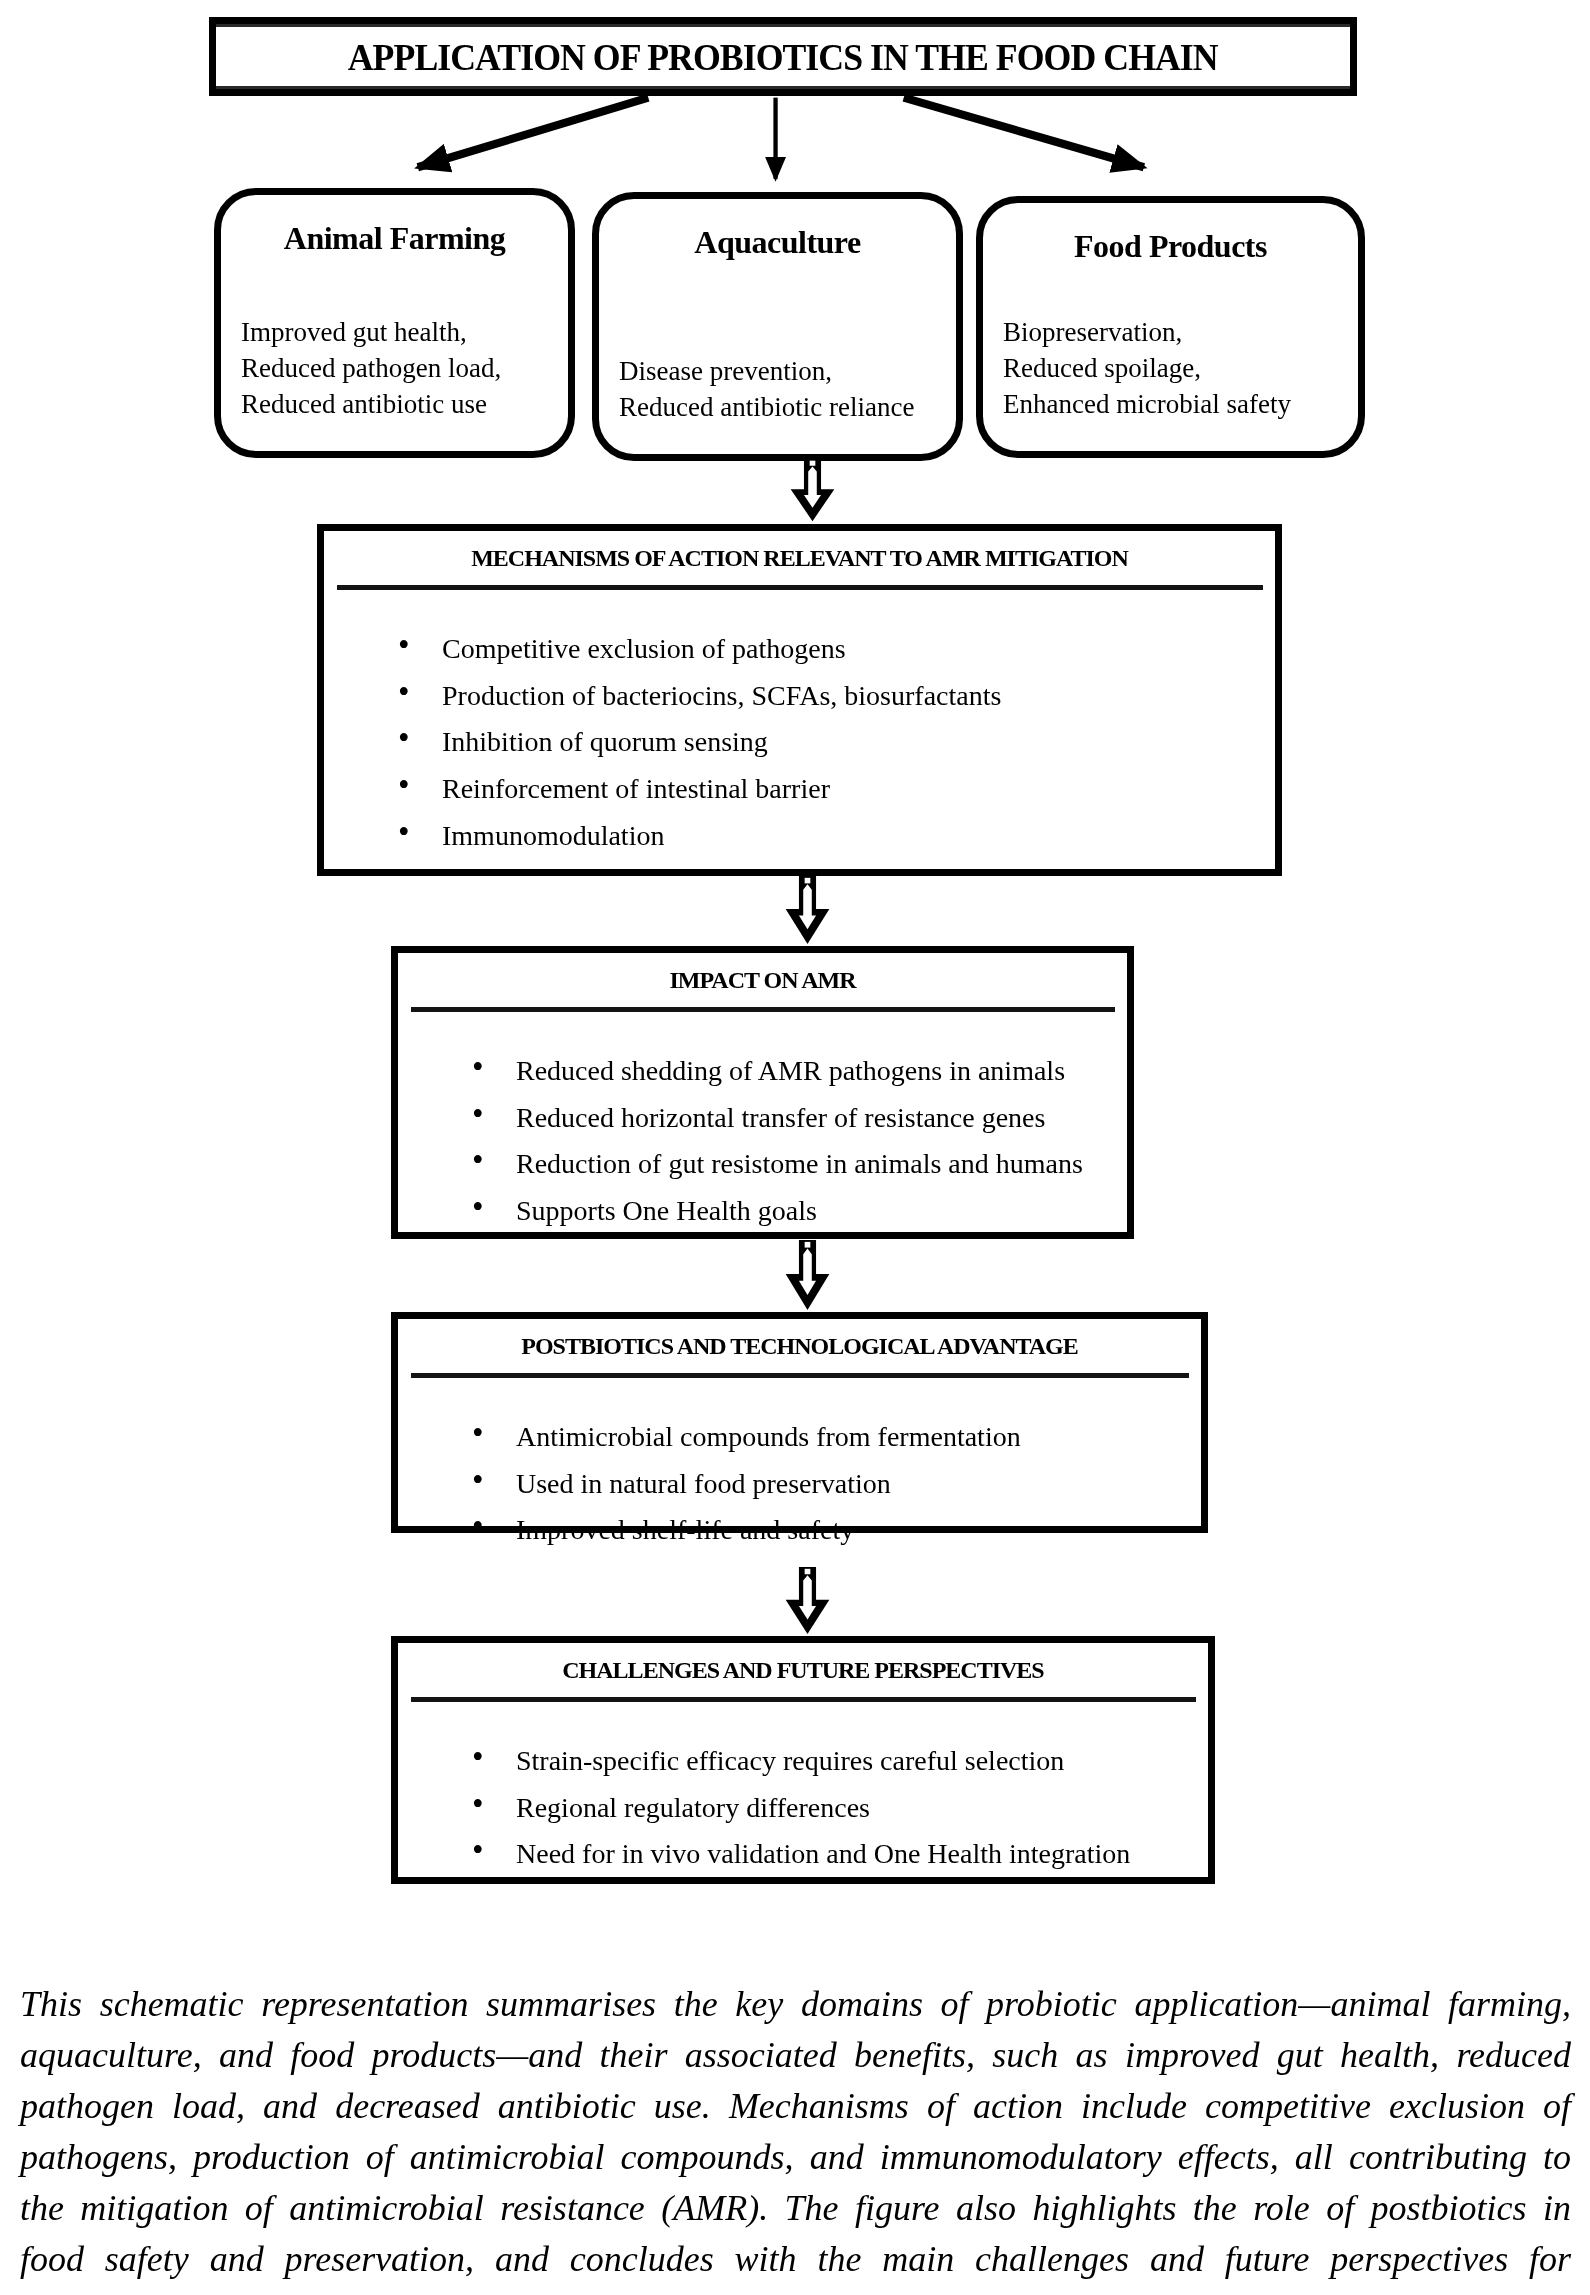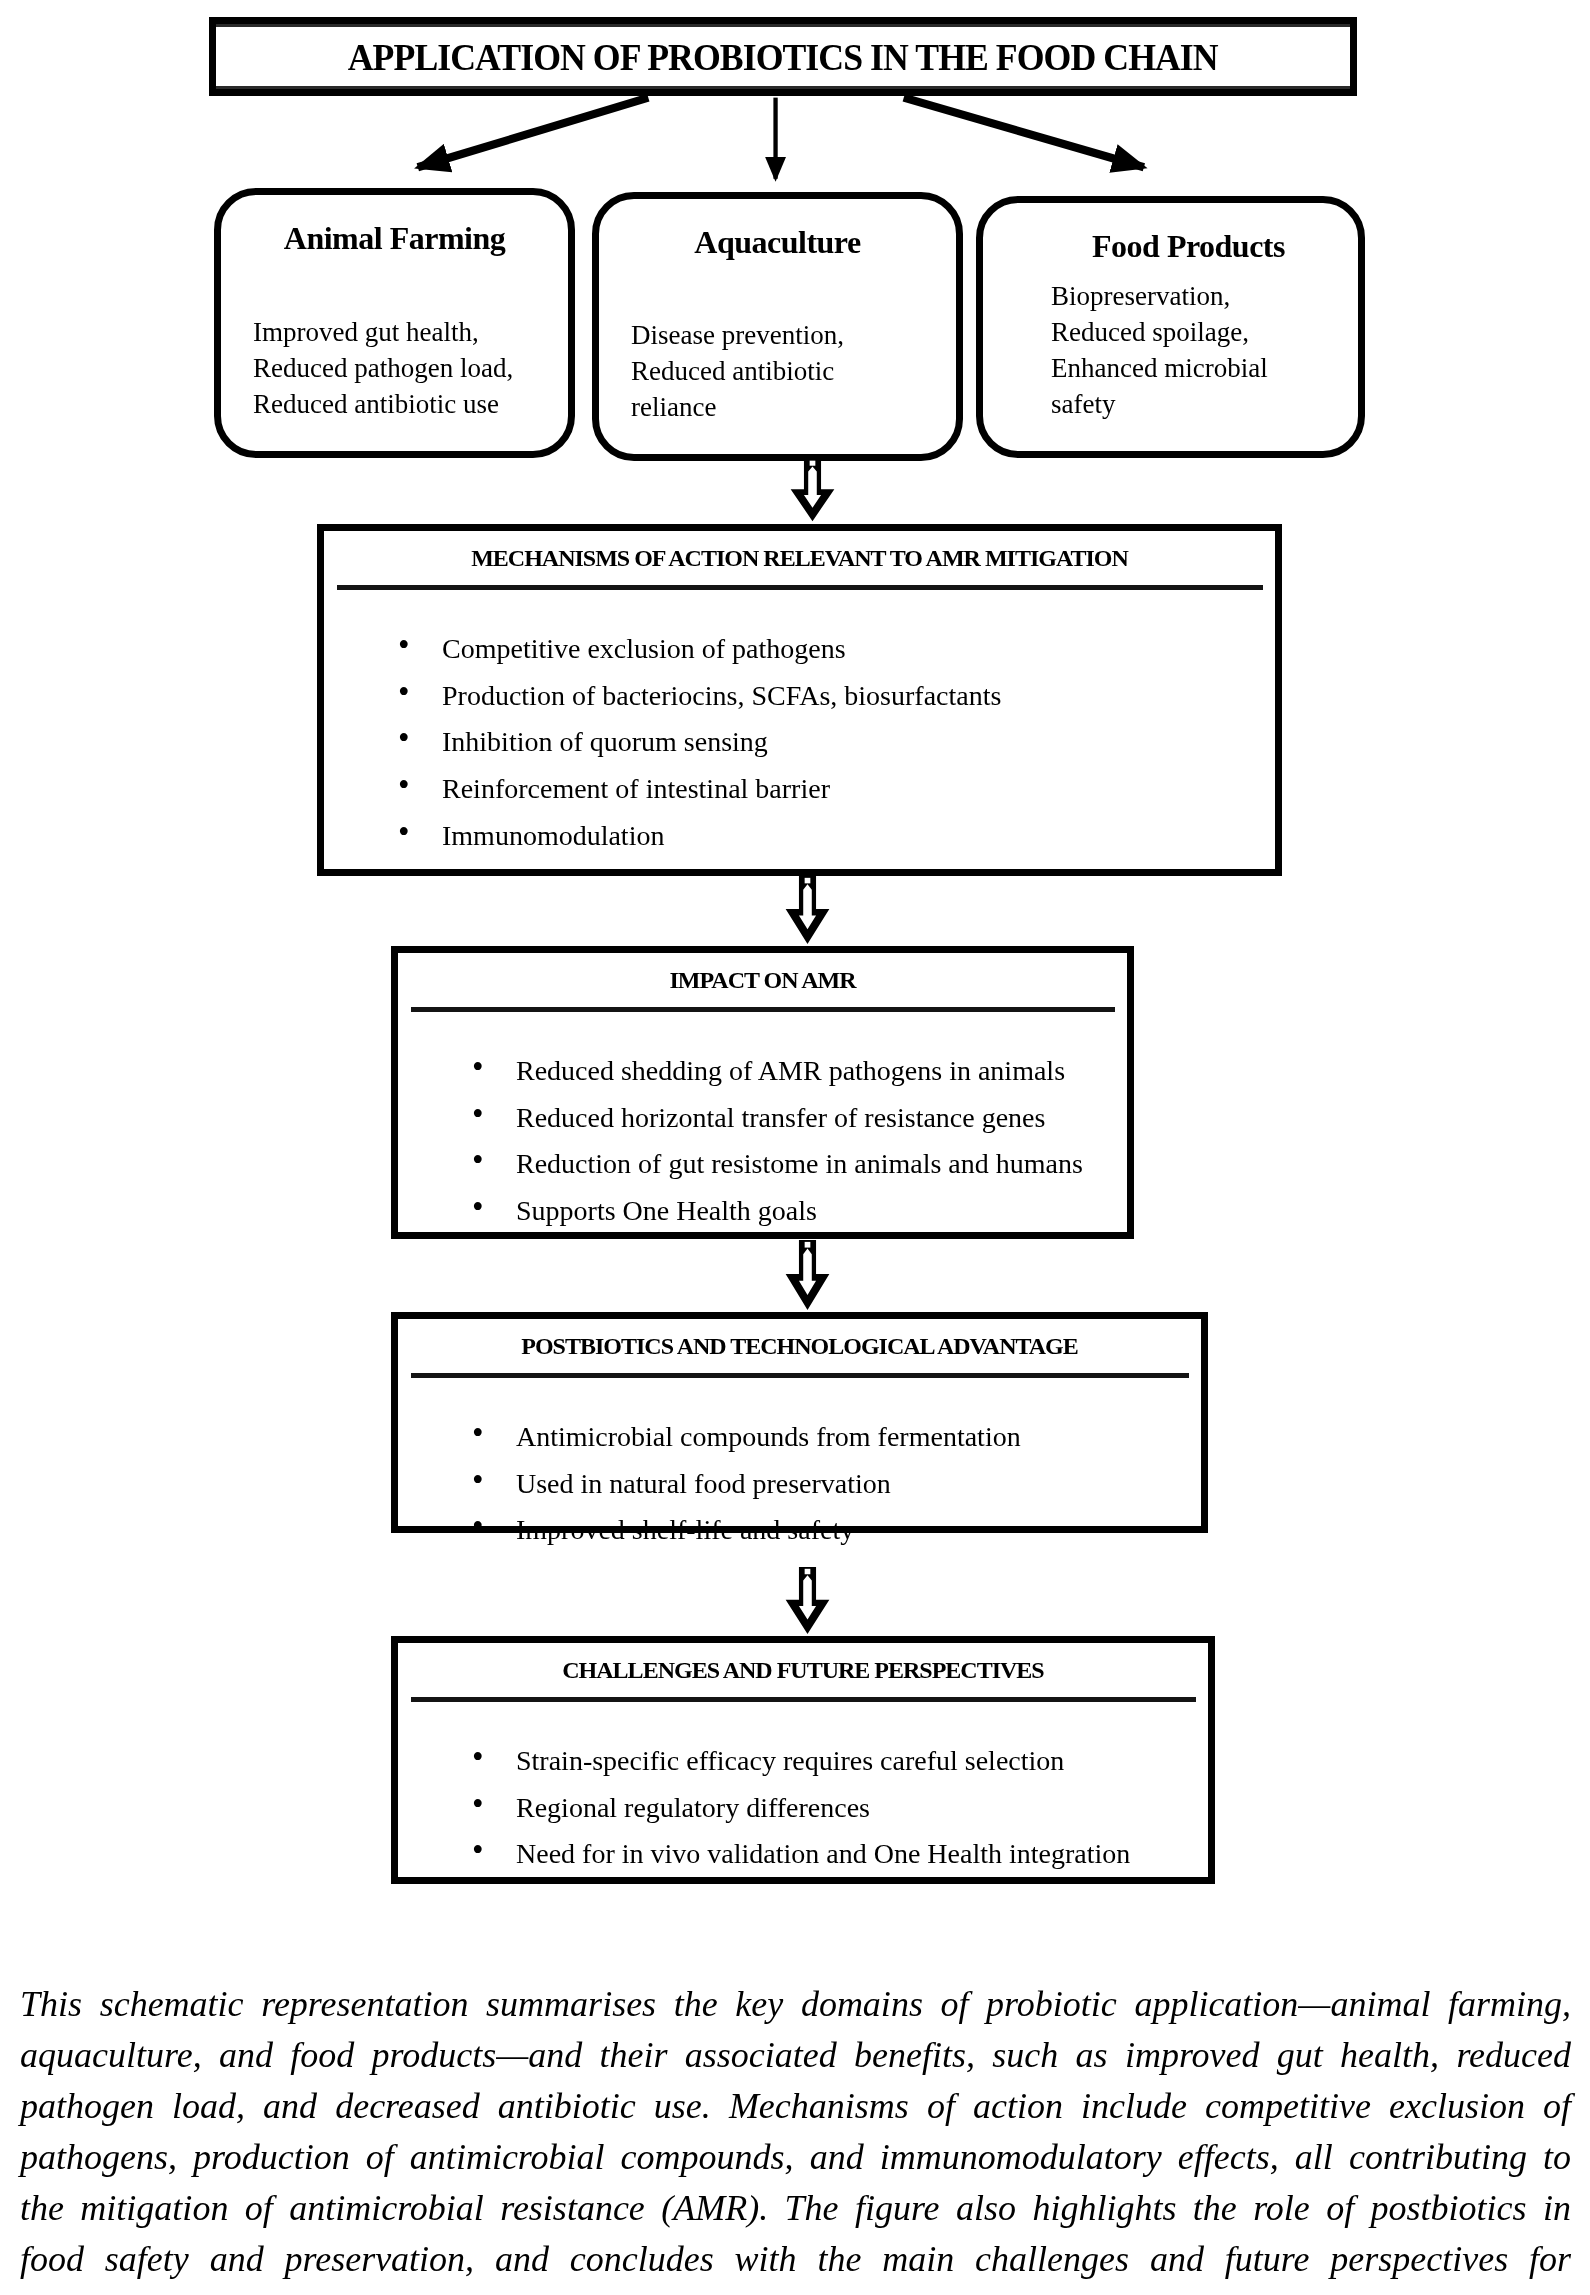--- a/index.html
+++ b/index.html
@@ -29,23 +29,23 @@
   .fanout{position:absolute; left:0; top:0; pointer-events:none;}
 
   
   .card{
     position:absolute; box-sizing:border-box;
     border:7.7px solid #000; border-radius:42px;
     display:flex; flex-direction:column; background:#fff;
   }
   .card-animal{left:214px;  top:188px; width:361px; height:270px;}
   .card-aqua  {left:592px; top:192px; width:371px; height:269px;}
-  .card-food  {left:976px; top:196px; width:389px; height:262px;padding-left:36px;}
+  .card-food  {left:976px; top:196px; width:389px; height:262px;}
   .card-title{margin-top:25px; text-align:center; font-size:32px; font-weight:bold; letter-spacing:-0.5px;}
-  .card-body{margin:auto 12px 29px; padding:0 20px; font-size:27px; line-height:36px; font-weight:500;}
+  .card-body{margin:auto 0 29px; padding:0 20px; font-size:27px; line-height:36px; font-weight:500;}
 
   
   .section{
     position:absolute; box-sizing:border-box; border:7.2px solid #000; background:#fff;
   }
   .section-mechanisms {left:317px; top:524px; width:965px; height:352px;}
   .section-impact     {left:391px; top:946px; width:743px; height:293px;}
   .section-postbiotics{left:391px; top:1312px; width:817px; height:221px;}
   .section-challenges {left:391px; top:1636px; width:824px; height:248px;}
   .section-title{

